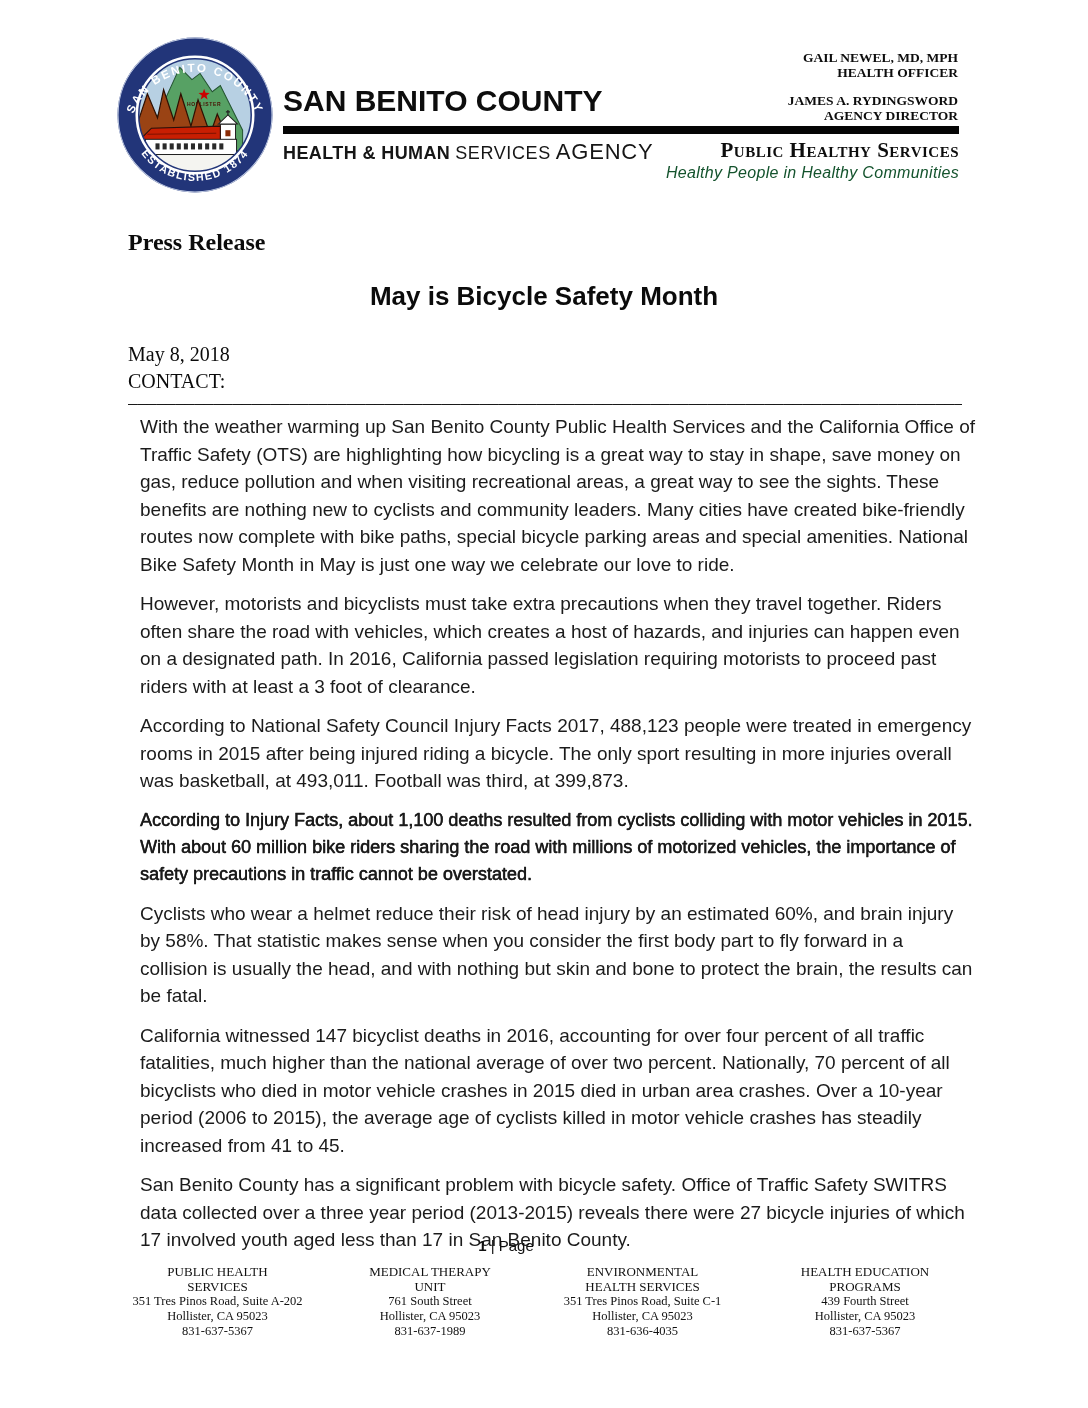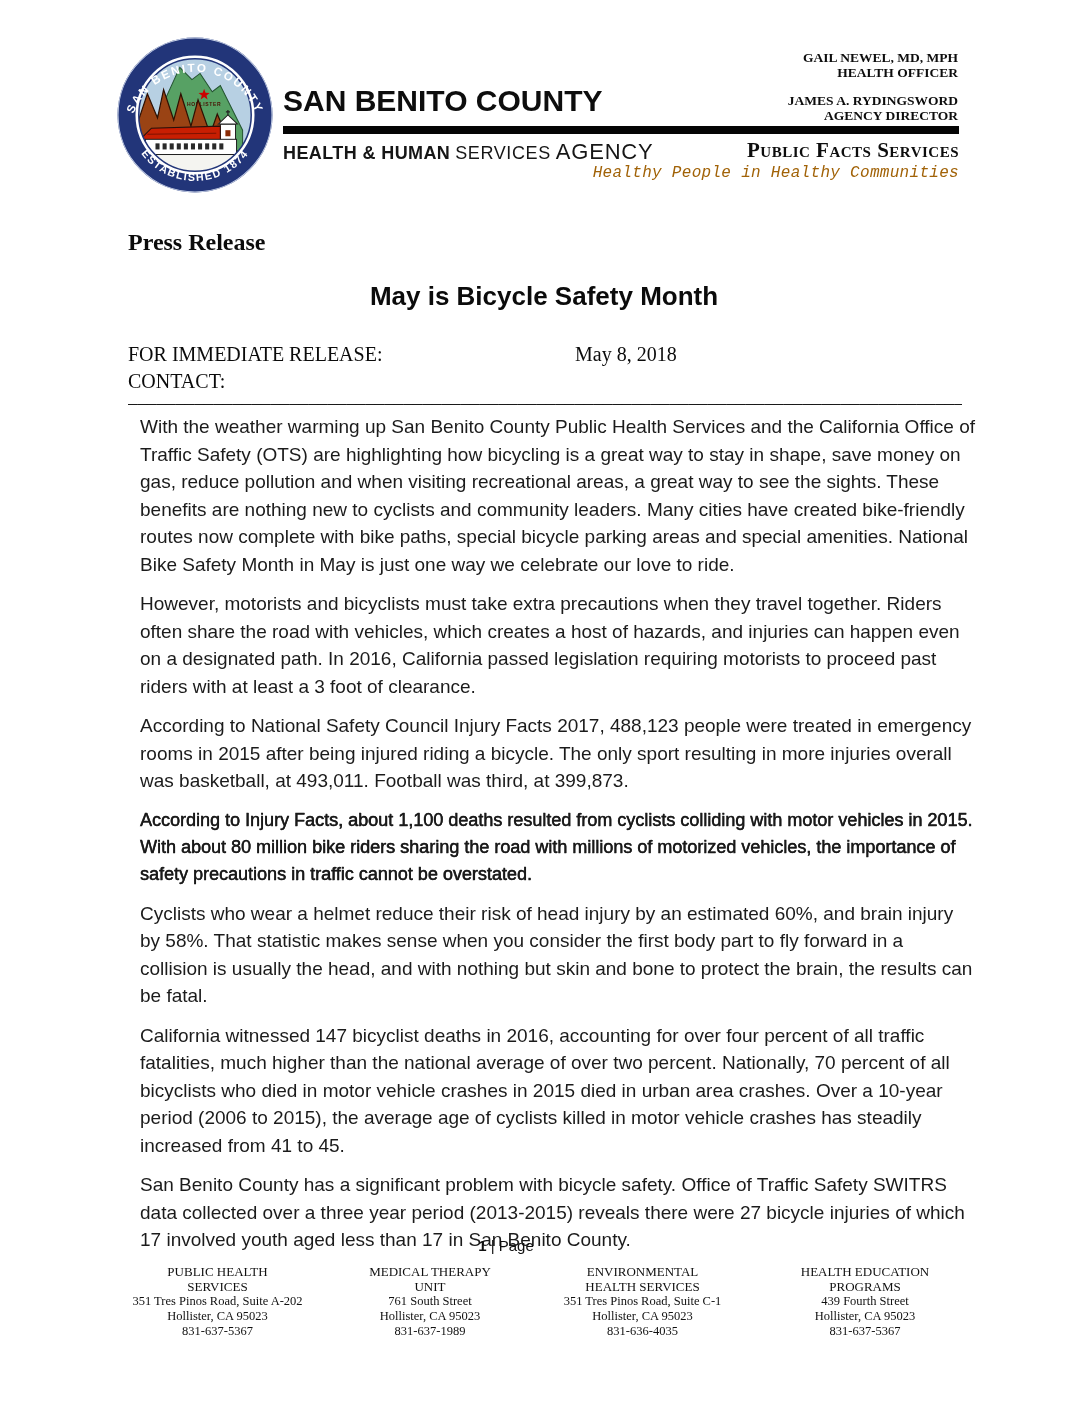--- a/index.html
+++ b/index.html
@@ -14,22 +14,22 @@
   .brand-sub{position:absolute;left:283px;top:139px;font-size:18px;color:#161616;white-space:nowrap;}
   .brand-sub .w1{font-weight:bold;letter-spacing:.4px;}
   .brand-sub .w2{font-weight:normal;letter-spacing:.6px;}
   .brand-sub .w3{font-weight:normal;font-size:22px;letter-spacing:.8px;}
   .officials{position:absolute;right:130px;top:50px;text-align:right;
              font-family:Liberation Serif, serif;font-weight:bold;font-size:13.5px;line-height:15px;color:#0d0d0d;}
   .official{margin-bottom:13px;}
   .phs{position:absolute;right:129px;top:138px;text-align:right;}
   .phs-name{font-family:"Liberation Serif",serif;font-weight:bold;font-variant:small-caps;
             font-size:21px;letter-spacing:.5px;color:#0d0d0d;}
-  .phs-tagline{font-family:Liberation Mono, monospace;font-style:italic;font-size:16px;
-               letter-spacing:.3px;color:#a16207;margin-top:1px;margin-left:48px;}
+  .phs-tagline{font-family:Liberation Sans, sans-serif;font-style:italic;font-size:16px;
+               letter-spacing:.3px;color:#14532d;margin-top:1px;margin-left:48px;}
 
   
   .doc-type{position:absolute;left:128px;top:229px;width:832px;text-align:left;
             font-family:"Liberation Serif",serif;font-weight:bold;font-size:24px;color:#0b0b0b;}
   .doc-title{position:absolute;left:128px;top:281px;width:832px;text-align:center;
              font-weight:bold;font-size:26px;color:#0b0b0b;}
 
   .release-block{position:absolute;left:128px;top:341px;width:832px;
                  font-family:"Liberation Serif",serif;font-size:20px;line-height:27px;color:#0b0b0b;}
   .release-row{display:flex;}
@@ -132,44 +132,43 @@
       <div>GAIL NEWEL, MD, MPH</div>
       <div>HEALTH OFFICER</div>
     </div>
     <div class="official">
       <div>JAMES A. RYDINGSWORD</div>
       <div>AGENCY DIRECTOR</div>
     </div>
   </div>
 
   <div class="phs">
-    <div class="phs-name">Public Facts Services</div>
+    <div class="phs-name">Public Healthy Services</div>
     <div class="phs-tagline">Healthy People in Healthy Communities</div>
   </div>
 
   <div class="doc-type">Press Release</div>
   <div class="doc-title">May is Bicycle Safety Month</div>
 
   <div class="release-block">
     <div class="release-row">
-      <span class="lbl">FOR IMMEDIATE RELEASE:</span>
       <span class="val">May 8, 2018</span>
     </div>
     <div class="release-row">
       <span class="lbl">CONTACT:</span>
     </div>
   </div>
 
   <div class="divider">__________________________________________________________________________________________</div>
 
   <div class="body-copy">
     <p>With the weather warming up San Benito County Public Health Services and the California Office of Traffic Safety (OTS) are highlighting how bicycling is a great way to stay in shape, save money on gas, reduce pollution and when visiting recreational areas, a great way to see the sights. These benefits are nothing new to cyclists and community leaders.  Many cities have created bike-friendly routes now complete with bike paths, special bicycle parking areas and special amenities. National Bike Safety Month in May is just one way we celebrate our love to ride.</p>
     <p>However, motorists and bicyclists must take extra precautions when they travel together. Riders often share the road with vehicles, which creates a host of hazards, and injuries can happen even on a designated path. In 2016, California passed legislation requiring motorists to proceed past riders with at least a 3 foot of clearance.</p>
     <p>According to National Safety Council Injury Facts 2017, 488,123 people were treated in emergency rooms in 2015 after being injured riding a bicycle. The only sport resulting in more injuries overall was basketball, at 493,011. Football was third, at 399,873.</p>
-    <p class="alt">According to Injury Facts, about 1,100 deaths resulted from cyclists colliding with motor vehicles in 2015. With about 80 million bike riders sharing the road with millions of motorized vehicles, the importance of safety precautions in traffic cannot be overstated.</p>
+    <p class="alt">According to Injury Facts, about 1,100 deaths resulted from cyclists colliding with motor vehicles in 2015. With about 60 million bike riders sharing the road with millions of motorized vehicles, the importance of safety precautions in traffic cannot be overstated.</p>
     <p>Cyclists who wear a helmet reduce their risk of head injury by an estimated 60%, and brain injury by 58%. That statistic makes sense when you consider the first body part to fly forward in a collision is usually the head, and with nothing but skin and bone to protect the brain, the results can be fatal.</p>
     <p>California witnessed 147 bicyclist deaths in 2016, accounting for over four percent of all traffic fatalities, much higher than the national average of over two percent.  Nationally, 70 percent of all bicyclists who died in motor vehicle crashes in 2015 died in urban area crashes.  Over a 10-year period (2006 to 2015), the average age of cyclists killed in motor vehicle crashes has steadily increased from 41 to 45.</p>
     <p>San Benito County has a significant problem with bicycle safety. Office of Traffic Safety SWITRS data collected over a three year period (2013-2015) reveals there were 27 bicycle injuries of which 17 involved youth aged less than 17 in San Benito County.</p>
   </div>
 
   <div class="page-marker">
     <span class="num">1</span>
     <span>| Page</span>
   </div>
 

